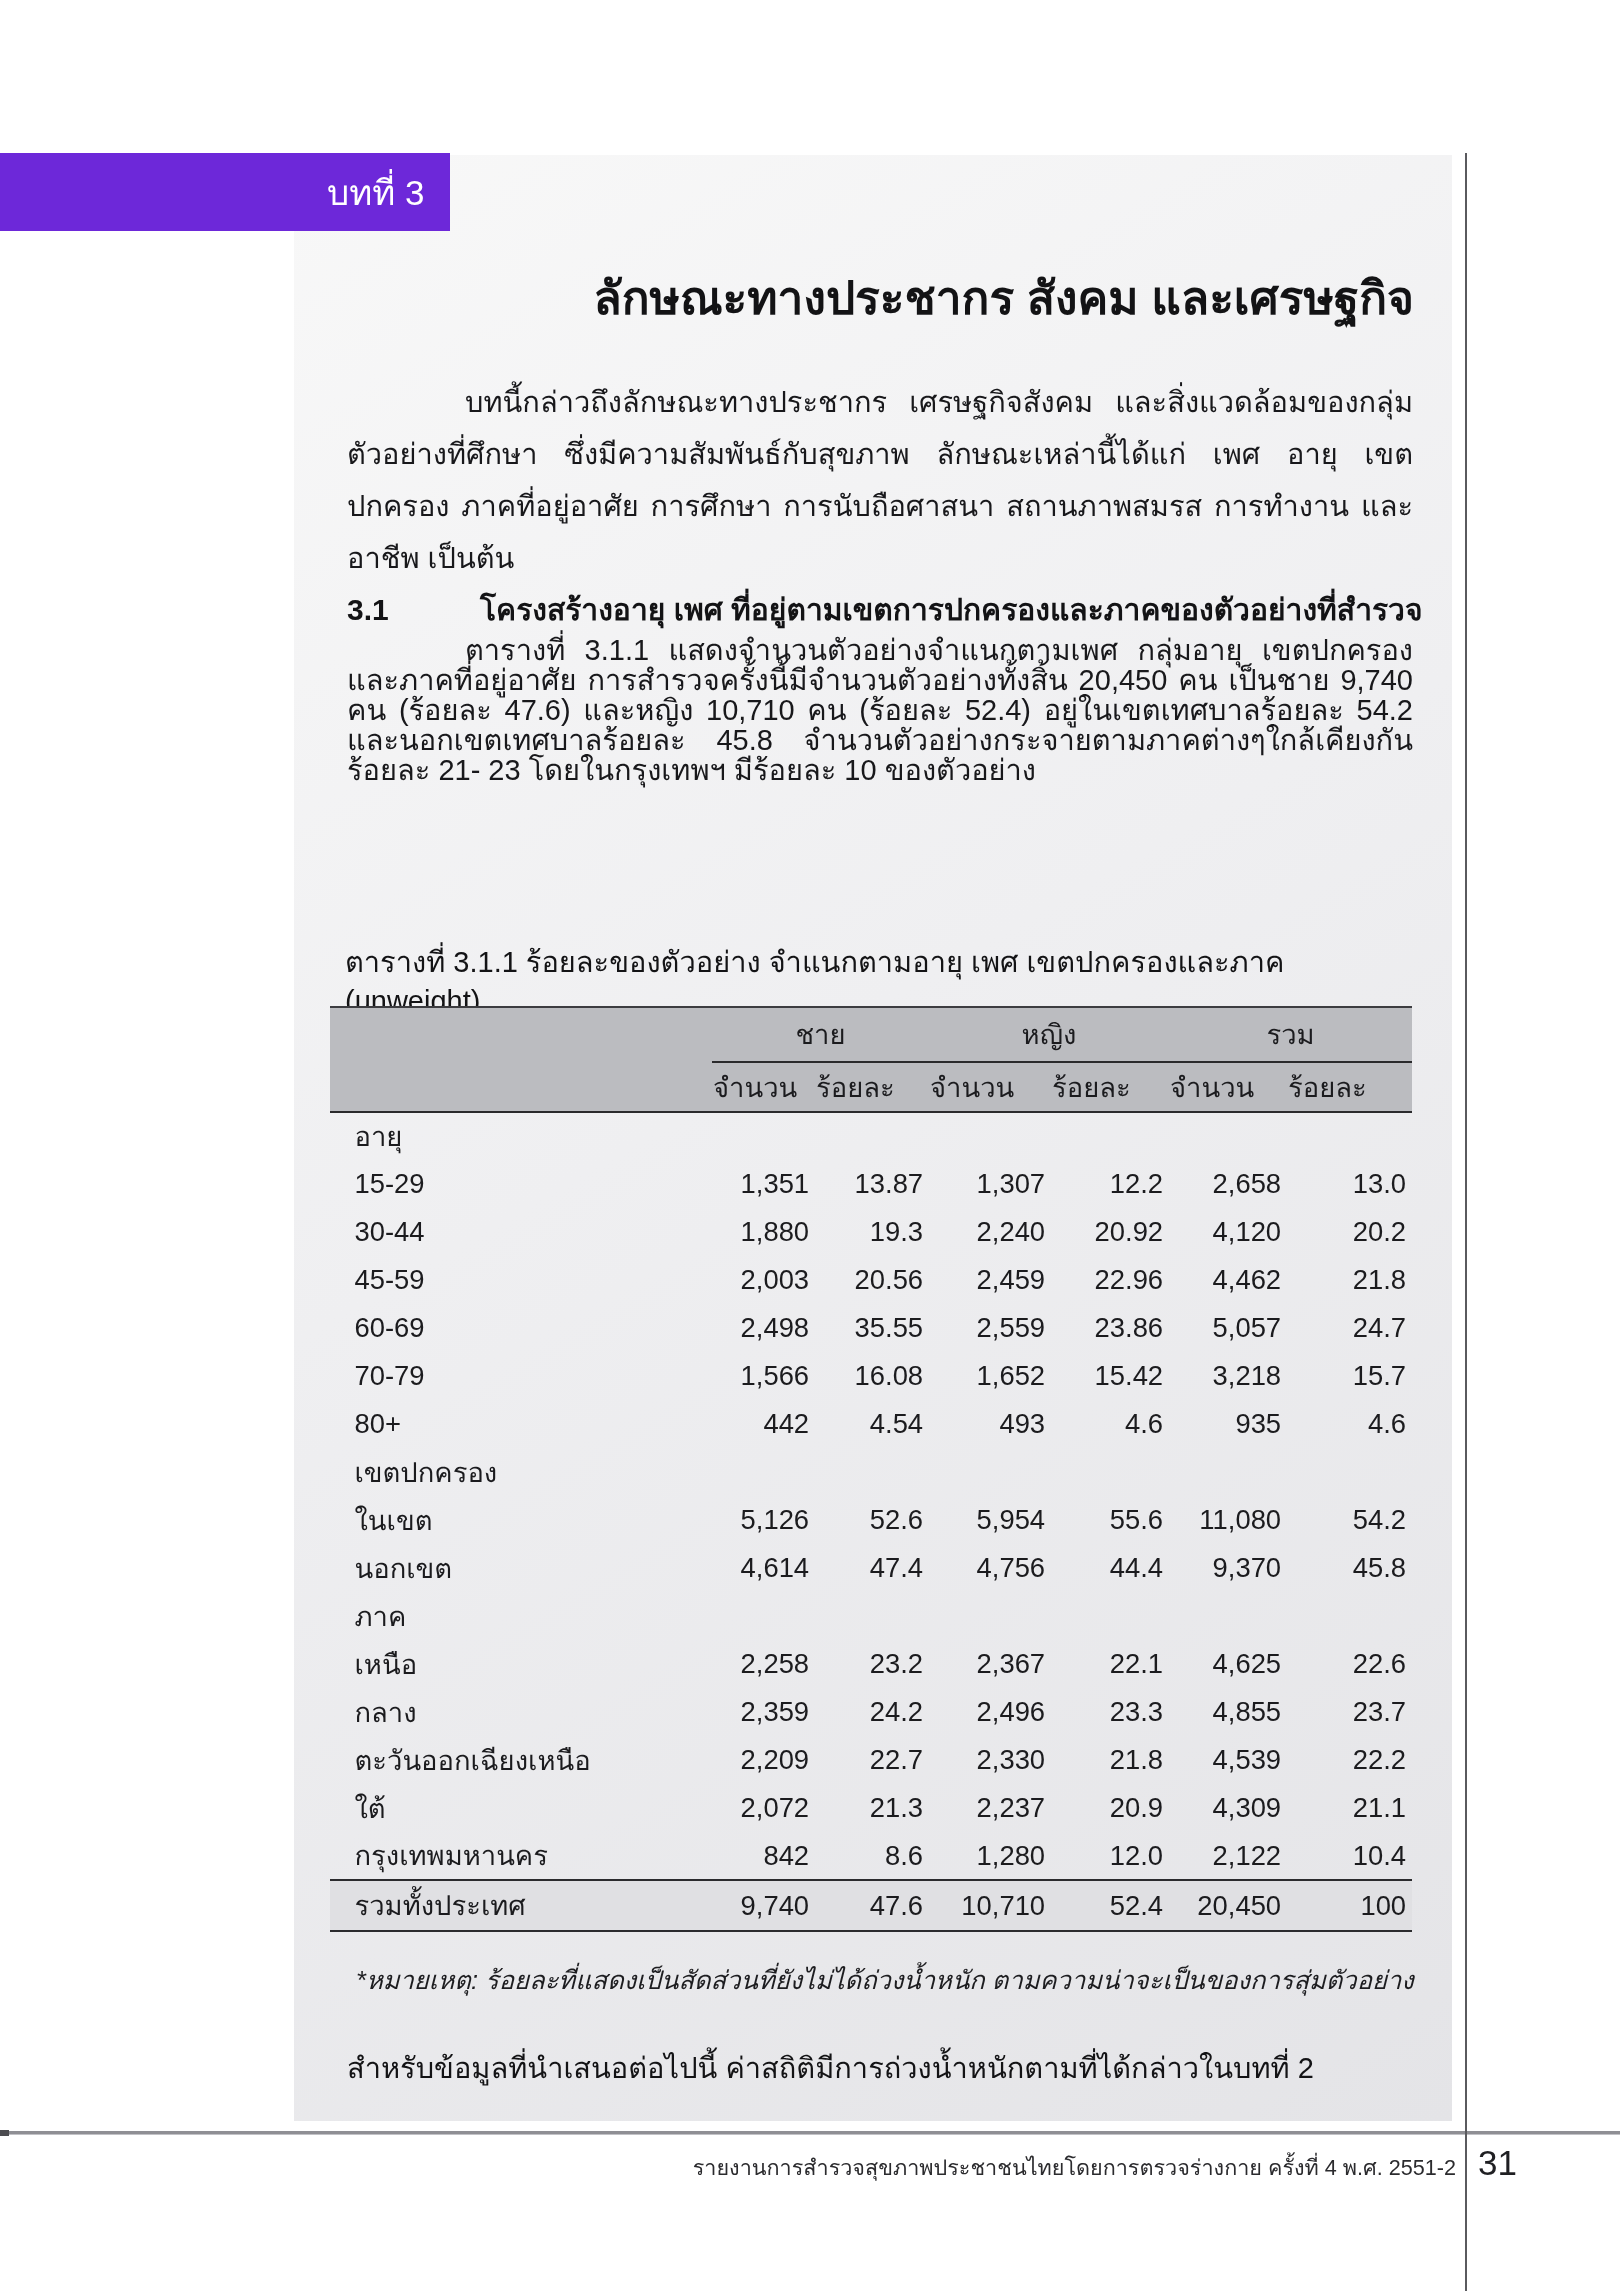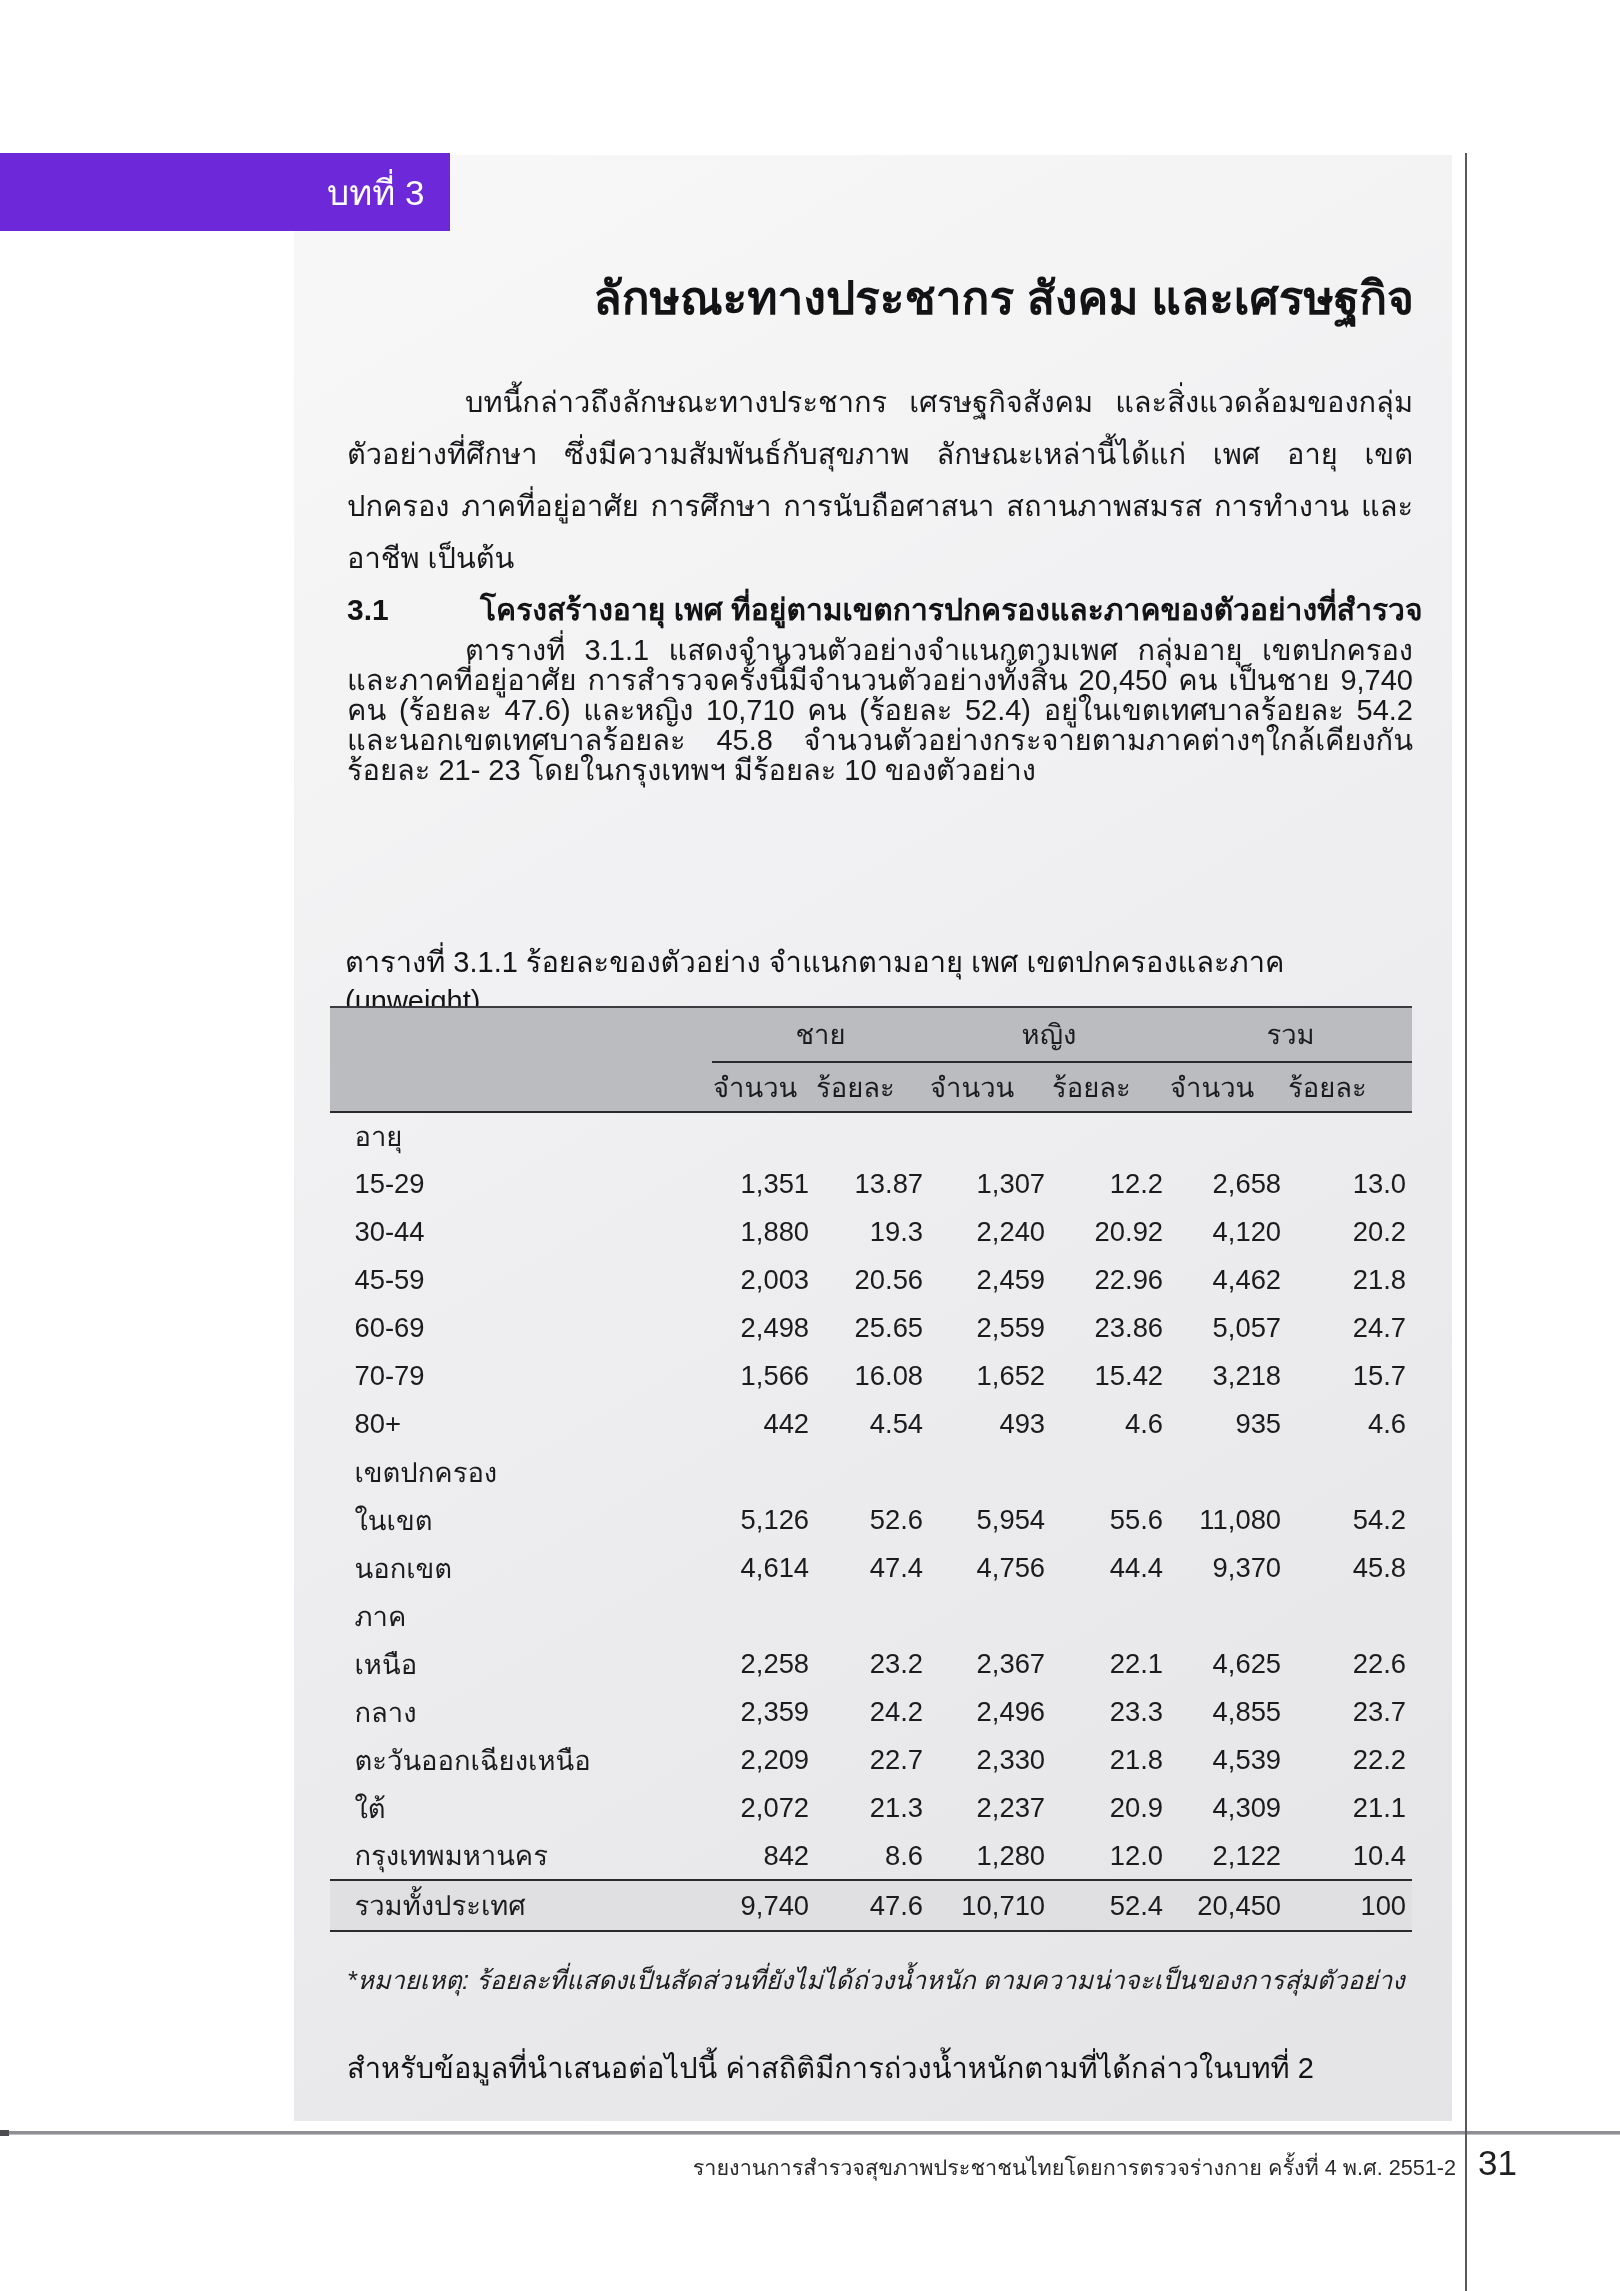--- a/index.html
+++ b/index.html
@@ -63,21 +63,21 @@
   tr.group-row td.grp{border-bottom:2px solid #2a2a2c;}
   tr.sub-row{height:50px;}
   tr.sub-row td{text-align:left;vertical-align:middle;border-bottom:2.9px solid #2a2a2c;}
   tbody tr{height:48px;}
   tbody td{vertical-align:middle;padding:0;}
   tbody td.label{padding-left:24.5px;text-align:left;}
   tbody td.num{text-align:right;padding-right:5.9px;}
   tr.total-row{height:51px;background:#e0e0e3;}
   tr.total-row td{border-top:2.9px solid #2b2b2e;border-bottom:2.9px solid #2b2b2e;}
   .table-footnote{
-    position:absolute;left:347px;top:1960px;width:1088px;
+    position:absolute;left:356px;top:1960px;width:1088px;
     font-style:italic;font-size:25.5px;color:#1d1d20;
   }
   .closing-note{
     position:absolute;left:347px;top:2045px;width:1078px;
     font-size:29px;color:#131315;
   }
   .footer-rule{
     position:absolute;left:0;top:2131px;width:1620px;height:2.9px;
     background:#8f8f94;border-bottom:1px solid #c2c2c6;
   }
@@ -180,21 +180,21 @@
           <td class="num">2,003</td>
           <td class="num">20.56</td>
           <td class="num">2,459</td>
           <td class="num">22.96</td>
           <td class="num">4,462</td>
           <td class="num">21.8</td>
         </tr>
         <tr>
           <td class="label">60-69</td>
           <td class="num">2,498</td>
-          <td class="num">25.65</td>
+          <td class="num">35.55</td>
           <td class="num">2,559</td>
           <td class="num">23.86</td>
           <td class="num">5,057</td>
           <td class="num">24.7</td>
         </tr>
         <tr>
           <td class="label">70-79</td>
           <td class="num">1,566</td>
           <td class="num">16.08</td>
           <td class="num">1,652</td>

